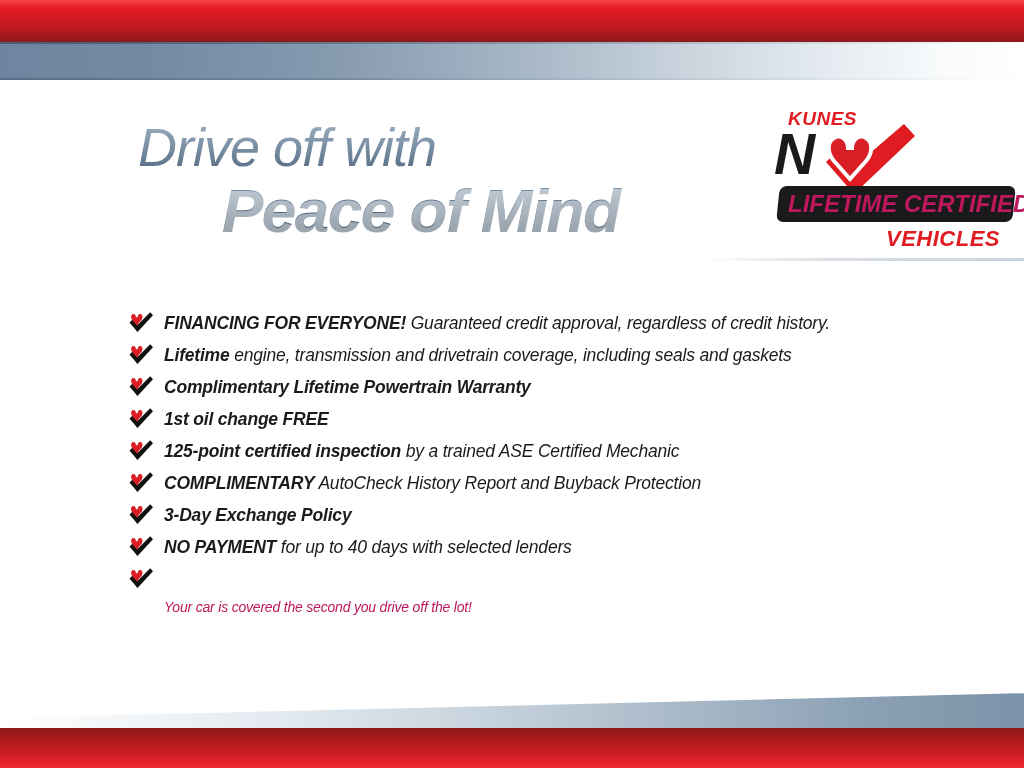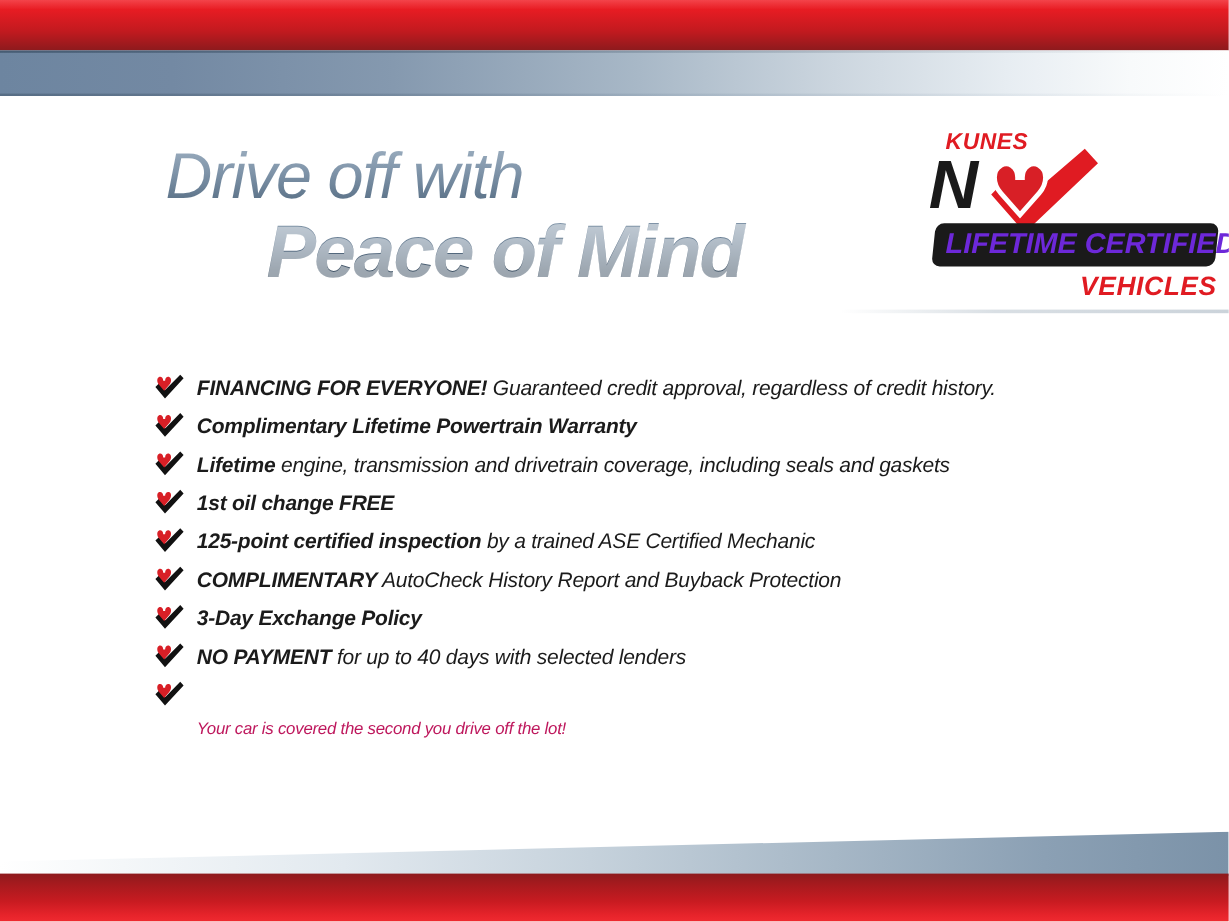--- a/index.html
+++ b/index.html
@@ -205,31 +205,31 @@
     transform: skewX(-6deg);
   }
   .logo-bar-text {
     position: absolute;
     top: 82px;
     left: 18px;
     width: 226px;
     font-size: 24px;
     font-weight: bold;
     font-style: italic;
-    color: #6d28d9;
+    color: #be185d;
     letter-spacing: 0px;
     line-height: 28px;
     white-space: nowrap;
   }
   .logo-vehicles {
     position: absolute;
     top: 118px;
     left: 116px;
     width: 128px;
-    text-align: right;
+    text-align: left;
     font-size: 22px;
     font-weight: bold;
     font-style: italic;
     color: #e01b22;
     letter-spacing: 0.5px;
   }
 
   
   .features {
     position: absolute;
@@ -321,28 +321,28 @@
           <path d="M9.5 21 L1.5 11.5 L4.6 8.4 L9.8 13.8 L22.2 1.2 L25 4.2 Z" fill="#111111"></path>
           <path d="M8 6.2 C8 3.6 5.9 2.2 4.3 3.3 C2.6 4.4 2.6 7.4 4.5 9.6 L8.8 14.6 L13.1 9.6 C15 7.4 15 4.4 13.3 3.3 C11.7 2.2 9.6 3.6 9.6 6.2 Z" fill="#d81f26"></path>
         </svg></span>
       <div class="feature-text"><span class="b">FINANCING FOR EVERYONE!</span><span> Guaranteed credit approval, regardless of credit history.</span></div>
     </div>
     <div class="feature-row">
       <span class="feature-icon"><svg width="26" height="22" viewBox="0 0 26 22" xmlns="http://www.w3.org/2000/svg">
           <path d="M9.5 21 L1.5 11.5 L4.6 8.4 L9.8 13.8 L22.2 1.2 L25 4.2 Z" fill="#111111"></path>
           <path d="M8 6.2 C8 3.6 5.9 2.2 4.3 3.3 C2.6 4.4 2.6 7.4 4.5 9.6 L8.8 14.6 L13.1 9.6 C15 7.4 15 4.4 13.3 3.3 C11.7 2.2 9.6 3.6 9.6 6.2 Z" fill="#d81f26"></path>
         </svg></span>
+      <div class="feature-text"><span class="b">Lifetime</span><span> engine, transmission and drivetrain coverage, including seals and gaskets</span></div>
+    </div>
+    <div class="feature-row">
+      <span class="feature-icon"><svg width="26" height="22" viewBox="0 0 26 22" xmlns="http://www.w3.org/2000/svg">
+          <path d="M9.5 21 L1.5 11.5 L4.6 8.4 L9.8 13.8 L22.2 1.2 L25 4.2 Z" fill="#111111"></path>
+          <path d="M8 6.2 C8 3.6 5.9 2.2 4.3 3.3 C2.6 4.4 2.6 7.4 4.5 9.6 L8.8 14.6 L13.1 9.6 C15 7.4 15 4.4 13.3 3.3 C11.7 2.2 9.6 3.6 9.6 6.2 Z" fill="#d81f26"></path>
+        </svg></span>
       <div class="feature-text"><span class="b">Complimentary Lifetime Powertrain Warranty</span></div>
-    </div>
-    <div class="feature-row">
-      <span class="feature-icon"><svg width="26" height="22" viewBox="0 0 26 22" xmlns="http://www.w3.org/2000/svg">
-          <path d="M9.5 21 L1.5 11.5 L4.6 8.4 L9.8 13.8 L22.2 1.2 L25 4.2 Z" fill="#111111"></path>
-          <path d="M8 6.2 C8 3.6 5.9 2.2 4.3 3.3 C2.6 4.4 2.6 7.4 4.5 9.6 L8.8 14.6 L13.1 9.6 C15 7.4 15 4.4 13.3 3.3 C11.7 2.2 9.6 3.6 9.6 6.2 Z" fill="#d81f26"></path>
-        </svg></span>
-      <div class="feature-text"><span class="b">Lifetime</span><span> engine, transmission and drivetrain coverage, including seals and gaskets</span></div>
     </div>
     <div class="feature-row">
       <span class="feature-icon"><svg width="26" height="22" viewBox="0 0 26 22" xmlns="http://www.w3.org/2000/svg">
           <path d="M9.5 21 L1.5 11.5 L4.6 8.4 L9.8 13.8 L22.2 1.2 L25 4.2 Z" fill="#111111"></path>
           <path d="M8 6.2 C8 3.6 5.9 2.2 4.3 3.3 C2.6 4.4 2.6 7.4 4.5 9.6 L8.8 14.6 L13.1 9.6 C15 7.4 15 4.4 13.3 3.3 C11.7 2.2 9.6 3.6 9.6 6.2 Z" fill="#d81f26"></path>
         </svg></span>
       <div class="feature-text"><span class="b">1st oil change FREE</span></div>
     </div>
     <div class="feature-row">
       <span class="feature-icon"><svg width="26" height="22" viewBox="0 0 26 22" xmlns="http://www.w3.org/2000/svg">

